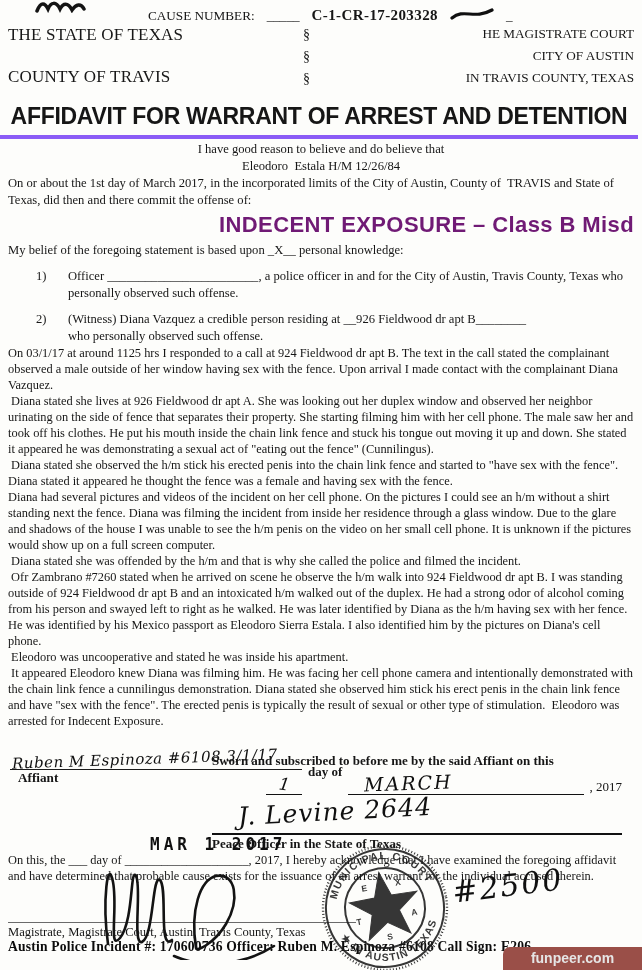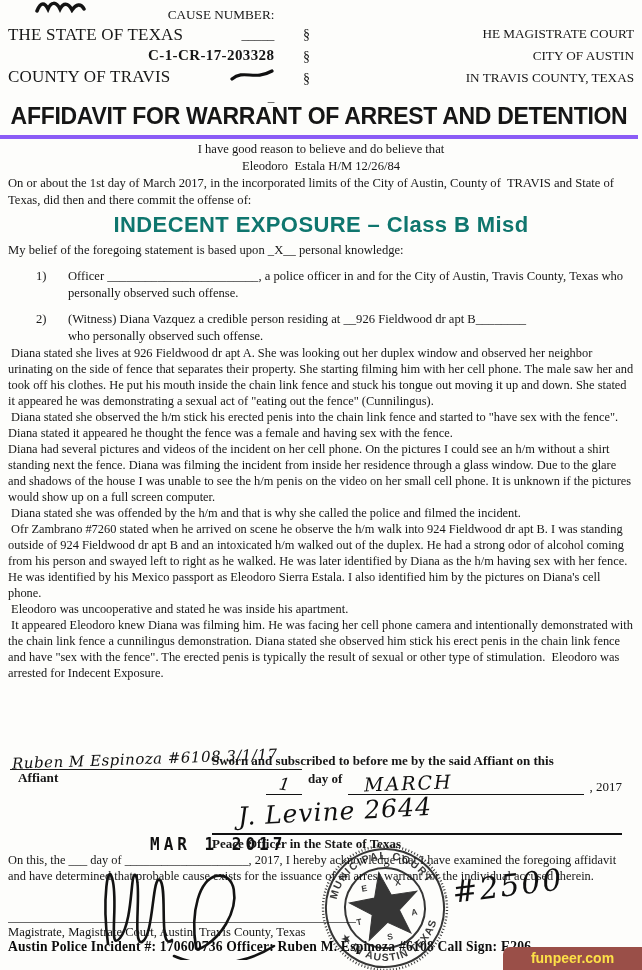--- a/index.html
+++ b/index.html
@@ -2,50 +2,50 @@
 <html><head>
 <meta charset="utf-8">
 <style>
   html,body{margin:0;padding:0;background:#6e6e6e;}
   .page{position:relative;width:642px;height:970px;margin:0 auto;background:#fdfdfb;
         overflow:hidden;font-family:"Liberation Serif",serif;color:#161616;}
   .abs{position:absolute;}
   b,.b{font-weight:bold;}
   .hand{font-family:"DejaVu Serif",serif;font-style:italic;color:#101010;}
   
-  .cause{display:flex;align-items:flex-end;gap:4px;font-size:13.2px;flex-direction:column;}
+  .cause{display:flex;align-items:flex-end;gap:12px;font-size:13.2px;}
   .c-blank{letter-spacing:0;}
   .c-num{font-size:15px;letter-spacing:.4px;}
   .hdr-left{font-size:17px;letter-spacing:.2px;}
   .hdr-sec{font-size:14px;line-height:22px;text-align:center;}
   .hdr-right{font-size:13.2px;line-height:22px;text-align:right;}
   .title{left:0;right:4px;top:103px;text-align:center;
          font-family:"Liberation Sans",sans-serif;font-weight:700;font-size:23px;
          letter-spacing:-.3px;border-bottom:4px solid #8b5cf6;padding-bottom:5px;}
   
   .flow{left:8px;top:141px;width:626px;}
   .flow p{margin:0;font-size:12.6px;line-height:17px;white-space:pre-wrap;}
   .ctr{text-align:center;}
-  .offense{margin:3px 0 4px;text-align:center;font-family:"Liberation Sans",sans-serif;
-           font-weight:700;font-size:22px;letter-spacing:.4px;color:#0f766e;}
+  .offense{margin:3px 0 4px;text-align:right;font-family:"Liberation Sans",sans-serif;
+           font-weight:700;font-size:22px;letter-spacing:.4px;color:#701a75;}
   .item{display:flex;margin-top:9px;font-size:12.6px;line-height:17px;}
   .item .num{flex:0 0 60px;padding-left:28px;box-sizing:border-box;}
   .item .itxt{flex:1;white-space:pre-wrap;}
   .narr{margin-top:0;}
   .narr p{font-size:12.4px;line-height:16px;margin:0;white-space:pre-wrap;}
   
   .sigline{border-bottom:1.6px solid #1a1a1a;padding:0 2px 1px;}
   .sigline .hand{display:inline-block;transform:rotate(-2deg);}
   .aff-label{font-weight:bold;font-size:13.2px;margin-left:8px;}
   .sworn{width:410px;font-size:13px;}
   .sworn .row1{font-weight:bold;line-height:15px;white-space:nowrap;}
   .sworn .row2{display:flex;align-items:flex-end;margin-top:3px;height:24px;}
   .blank1{margin-left:54px;width:36px;border-bottom:1.5px solid #111;text-align:center;}
   .blank1 .hand{font-size:17px;display:inline-block;transform:rotate(8deg);}
-  .dayof{font-weight:bold;margin:8px 6px;}
+  .dayof{font-weight:bold;margin:15px 6px;}
   .blank2{flex:1;border-bottom:1.5px solid #111;padding-left:16px;}
   .blank2 .hand{font-size:19px;letter-spacing:2px;display:inline-block;transform:rotate(-2deg);}
   .yr{font-weight:normal;margin-left:6px;}
   .row3{margin-top:2px;border-bottom:2px solid #111;height:36px;padding-left:26px;}
   .row3 .hand{font-size:25px;letter-spacing:1px;display:inline-block;transform:rotate(-3deg);}
   .row4{font-weight:bold;margin-top:1px;}
   .stamp{font-family:"DejaVu Sans Mono",monospace;font-weight:bold;font-size:16px;
          letter-spacing:4px;color:#101010;transform:scaleY(1.08);}
   .ack{width:626px;font-size:12.4px;line-height:16px;white-space:pre-wrap;}
   .mag-label{width:348px;border-top:1.2px solid #6a6a6a;padding-top:2px;font-size:12.6px;}
@@ -103,20 +103,21 @@
       <span class="num">1)</span>
       <span class="itxt">Officer ________________________, a police officer in and for the City of Austin, Travis County, Texas who personally observed such offense.</span>
     </div>
     <div class="item">
       <span class="num">2)</span>
       <span class="itxt">(Witness) Diana Vazquez a credible person residing at __926 Fieldwood dr apt B________
 who personally observed such offense.</span>
     </div>
 
     <div class="narr">
+      <p>On 03/1/17 at around 1125 hrs I responded to a call at 924 Fieldwood dr apt B. The text in the call stated the complainant observed a male outside of her window having sex with the fence. Upon arrival I made contact with the complainant Diana Vazquez.</p>
       <p> Diana stated she lives at 926 Fieldwood dr apt A. She was looking out her duplex window and observed her neighbor urinating on the side of fence that separates their property. She starting filming him with her cell phone. The male saw her and took off his clothes. He put his mouth inside the chain link fence and stuck his tongue out moving it up and down. She stated it appeared he was demonstrating a sexual act of "eating out the fence" (Cunnilingus).</p>
       <p> Diana stated she observed the h/m stick his erected penis into the chain link fence and started to "have sex with the fence". Diana stated it appeared he thought the fence was a female and having sex with the fence.</p>
       <p>Diana had several pictures and videos of the incident on her cell phone. On the pictures I could see an h/m without a shirt standing next the fence. Diana was filming the incident from inside her residence through a glass window. Due to the glare and shadows of the house I was unable to see the h/m penis on the video on her small cell phone. It is unknown if the pictures would show up on a full screen computer.</p>
       <p> Diana stated she was offended by the h/m and that is why she called the police and filmed the incident.</p>
       <p> Ofr Zambrano #7260 stated when he arrived on scene he observe the h/m walk into 924 Fieldwood dr apt B. I was standing outside of 924 Fieldwood dr apt B and an intoxicated h/m walked out of the duplex. He had a strong odor of alcohol coming from his person and swayed left to right as he walked. He was later identified by Diana as the h/m having sex with her fence. He was identified by his Mexico passport as Eleodoro Sierra Estala. I also identified him by the pictures on Diana's cell phone.</p>
       <p> Eleodoro was uncooperative and stated he was inside his apartment.</p>
       <p> It appeared Eleodoro knew Diana was filming him. He was facing her cell phone camera and intentionally demonstrated with the chain link fence a cunnilingus demonstration. Diana stated she observed him stick his erect penis in the chain link fence and have "sex with the fence". The erected penis is typically the result of sexual or other type of stimulation.  Eleodoro was arrested for Indecent Exposure.</p>
     </div>
   </div>
 
@@ -176,15 +177,15 @@
         <text x="93" y="77">A</text>
         <text x="65" y="97">S</text>
       </g>
     </g>
   </svg>
 
   <div class="abs hand bond" style="left:452px;top:868px">#2500</div>
 
   <div class="abs footer" style="left:8px;top:939px">Austin Police Incident #: 170600736 Officer: Ruben M. Espinoza #6108 Call Sign: E206</div>
 
-  <div class="abs wm" style="background:#9a4f48;color:#fde047">funpeer.com</div>
+  <div class="abs wm" style="background:#9a4f48;color:#e5e5e5">funpeer.com</div>
 
 </div>
 
 </body></html>

